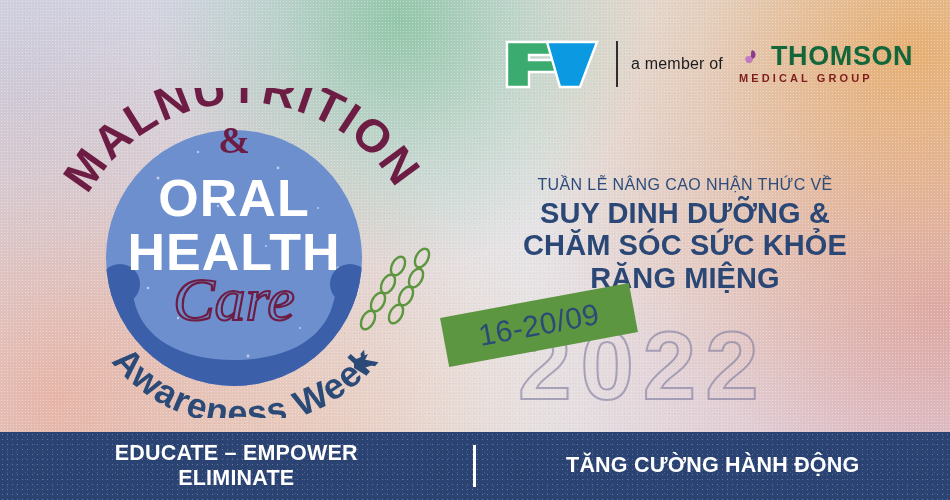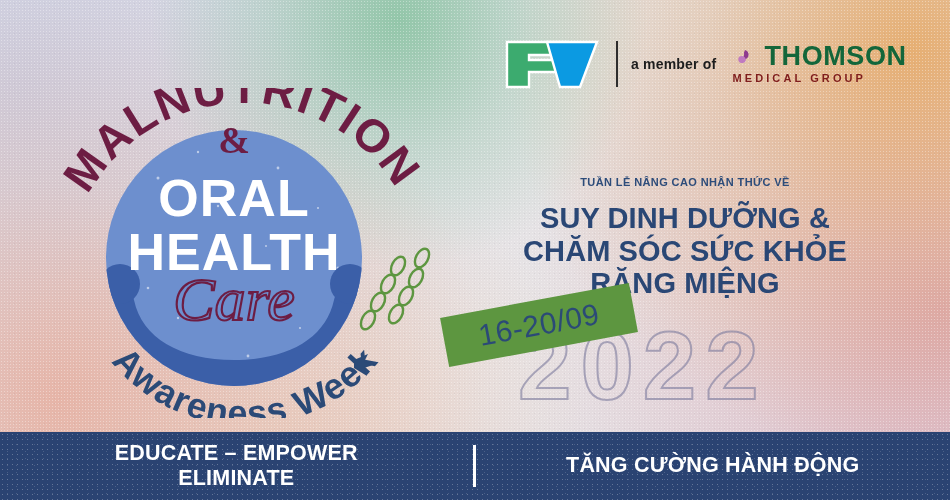--- a/index.html
+++ b/index.html
@@ -30,21 +30,21 @@
       radial-gradient(rgba(255,255,255,.85) 0.6px, transparent 0.7px),
       radial-gradient(rgba(120,120,130,.30) 0.5px, transparent 0.6px);
     background-size:3px 3px, 5px 5px;
     background-position:0 0, 2px 1px;
   }
   
   #logo-bar{position:absolute;left:505px;top:38px;display:flex;align-items:center;gap:13px;}
   #fv-logo{display:block;}
   #logo-divider{width:2px;height:46px;background:#2e2e2e;}
   #member-of{
-    font-size:14px;font-weight:700;color:#1d1d1d;letter-spacing:.2px;
+    font-size:16px;font-weight:400;color:#1d1d1d;letter-spacing:.2px;
     white-space:nowrap;
   }
   #thomson-block{display:flex;flex-direction:column;align-items:flex-start;margin-left:2px;}
   #thomson-top{display:flex;align-items:flex-end;gap:11px;}
   #thomson-name{
     font-family:"Liberation Sans",sans-serif;
     font-size:27px;font-weight:700;color:#13663a;letter-spacing:0.6px;line-height:.95;
   }
   #thomson-sub{
     font-size:11px;font-weight:700;color:#7f1d1d;letter-spacing:3.1px;
@@ -52,22 +52,22 @@
   }
   
   #emblem{position:absolute;left:38px;top:88px;width:420px;height:330px;}
   #emblem svg{display:block;}
   
   #headline{
     position:absolute;left:470px;top:176px;width:430px;text-align:center;
     color:#2b4a77;
   }
   #kicker{
-    font-size:11px;font-weight:700;letter-spacing:.4px;line-height:1.1;
-    color:#2d4c7a;margin-bottom:14px;white-space:nowrap;
+    font-size:16px;font-weight:400;letter-spacing:.4px;line-height:1.1;
+    color:#2d4c7a;margin-bottom:3px;white-space:nowrap;
   }
   .headline-line{
     font-size:29px;font-weight:800;line-height:1.12;letter-spacing:.1px;
     color:#2a4775;white-space:nowrap;
   }
   
   #year-2024{
     position:absolute;left:518px;top:318px;
     font-size:96px;font-weight:800;letter-spacing:9px;
     color:transparent;

